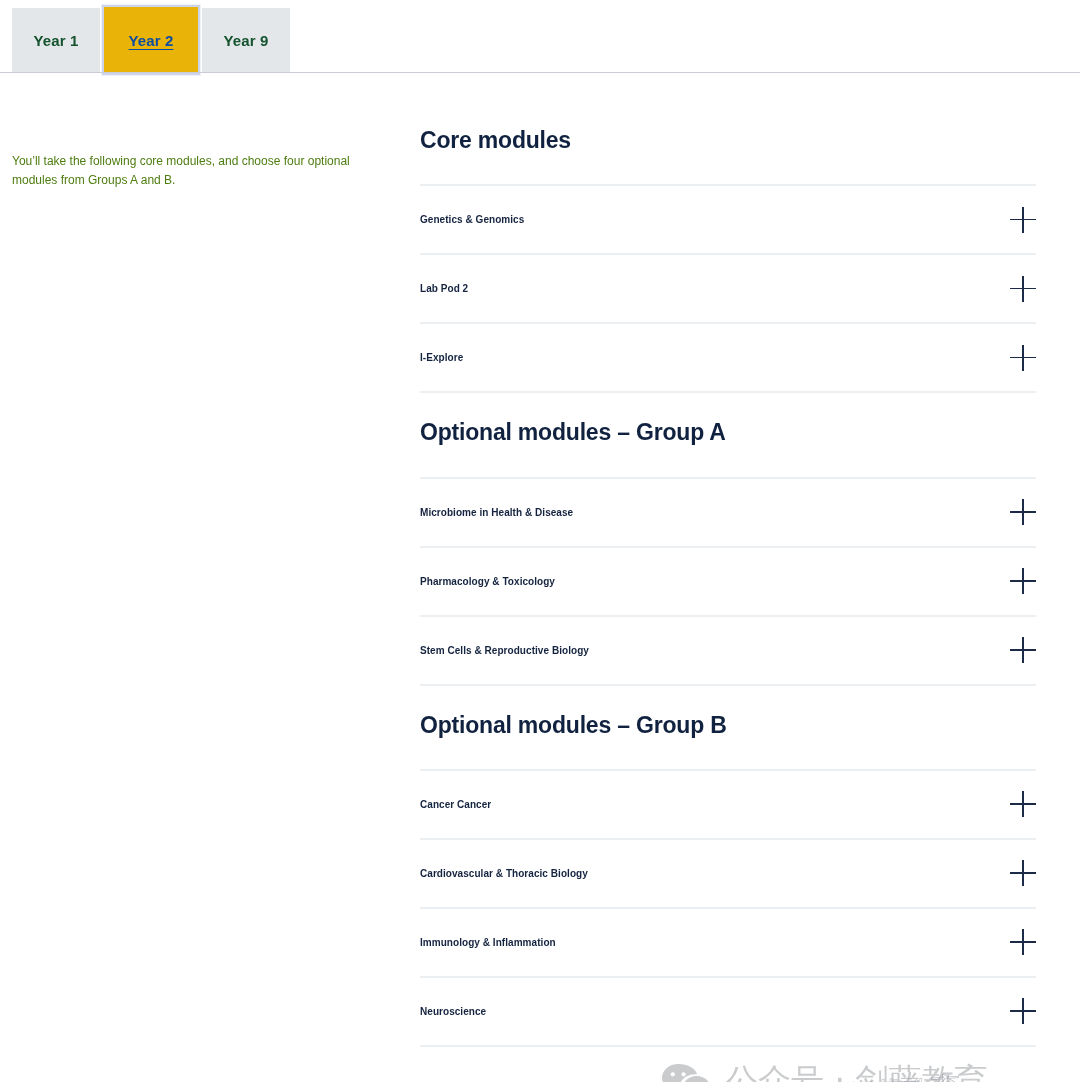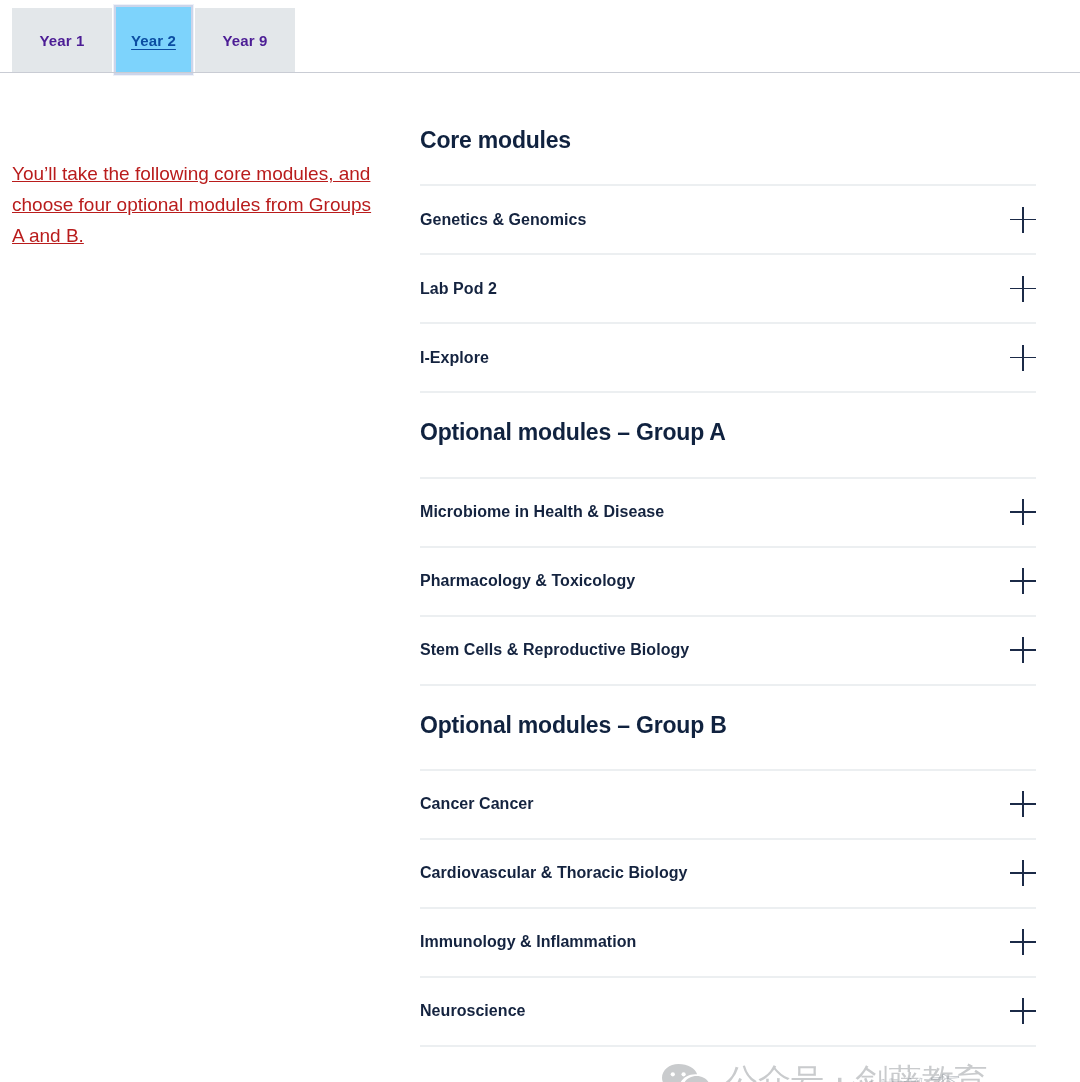--- a/index.html
+++ b/index.html
@@ -37,37 +37,37 @@
   .tabs {
     position: absolute;
     left: 12px;
     top: 8px;
     height: 64px;
     display: flex;
     align-items: stretch;
     gap: 2px;
   }
   .tab {
-    width: 100px;
+    width: 88px;
     background: #e3e7ea;
     display: flex;
     align-items: center;
     justify-content: center;
     font-size: 15px;
     font-weight: bold;
-    color: #4c1d95;
+    color: #14532d;
     letter-spacing: 0.1px;
     cursor: pointer;
     border: 1px solid transparent;
   }
   .tab.active {
-    background: #7dd3fc;
+    background: #eab308;
     border: 2px solid #ccd5ea;
     box-shadow: 0 0 0 1px #eef1f8;
-    width: 79px;
+    width: 98px;
     margin-top: -3px;
     height: 70px;
     color: #0b4da2;
   }
   .tab.active .tab-label {
     color: #0b4da2;
     text-decoration: underline;
     text-underline-offset: 3px;
   }
 
@@ -76,24 +76,23 @@
     position: absolute;
     left: 0;
     top: 74px;
     width: 1080px;
   }
   .intro {
     position: absolute;
     left: 12px;
     top: 66px;
     width: 372px;
-    font-size: 19px;
+    font-size: 12px;
     line-height: 1.62;
-    color: #b91c1c;
-    text-decoration: underline;
+    color: #4d7c0f;
   }
 
   .modules {
     position: absolute;
     left: 420px;
     top: 54px;
     width: 616px;
   }
 
   .section { margin-bottom: 0; }
@@ -114,21 +113,21 @@
   .acc-item {
     border-bottom: 2px solid #eceff1;
     height: 69px;
     display: flex;
     align-items: center;
     justify-content: space-between;
     cursor: pointer;
     position: relative;
   }
   .acc-label {
-    font-size: 16px;
+    font-size: 10px;
     font-weight: bold;
     color: #14233f;
     letter-spacing: 0.05px;
   }
   .plus-icon {
     width: 26px;
     height: 26px;
     position: relative;
     flex: 0 0 auto;
     margin-right: 0px;

